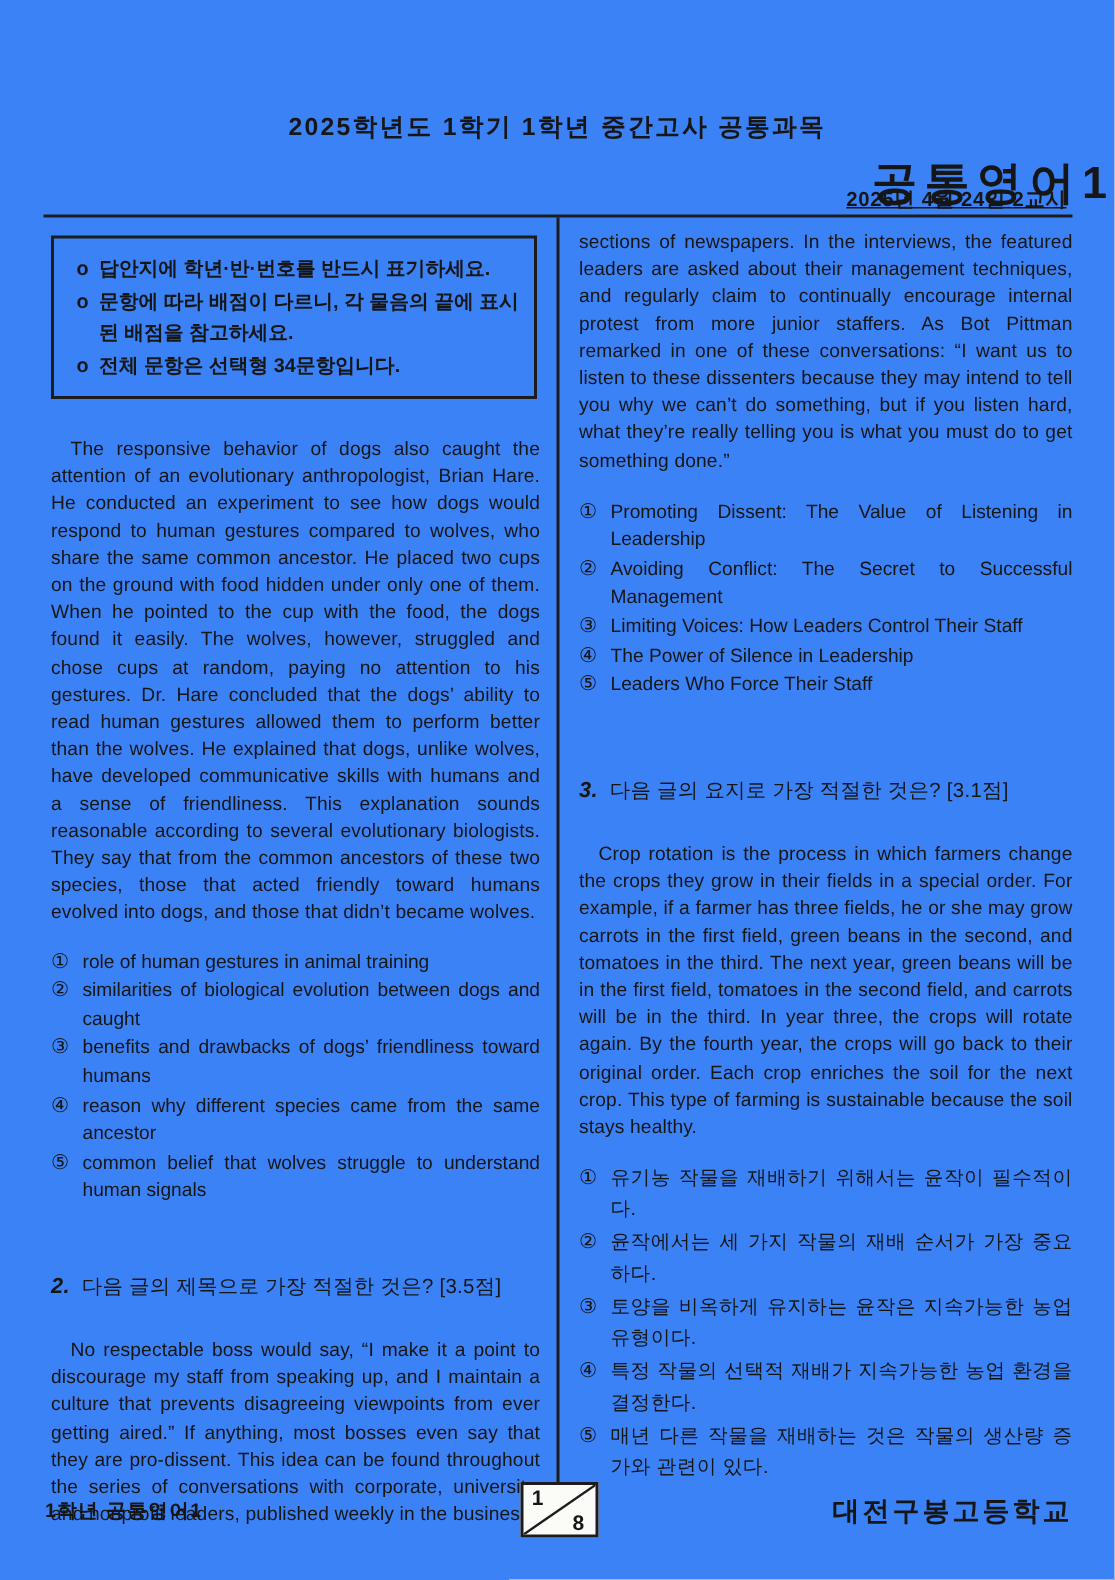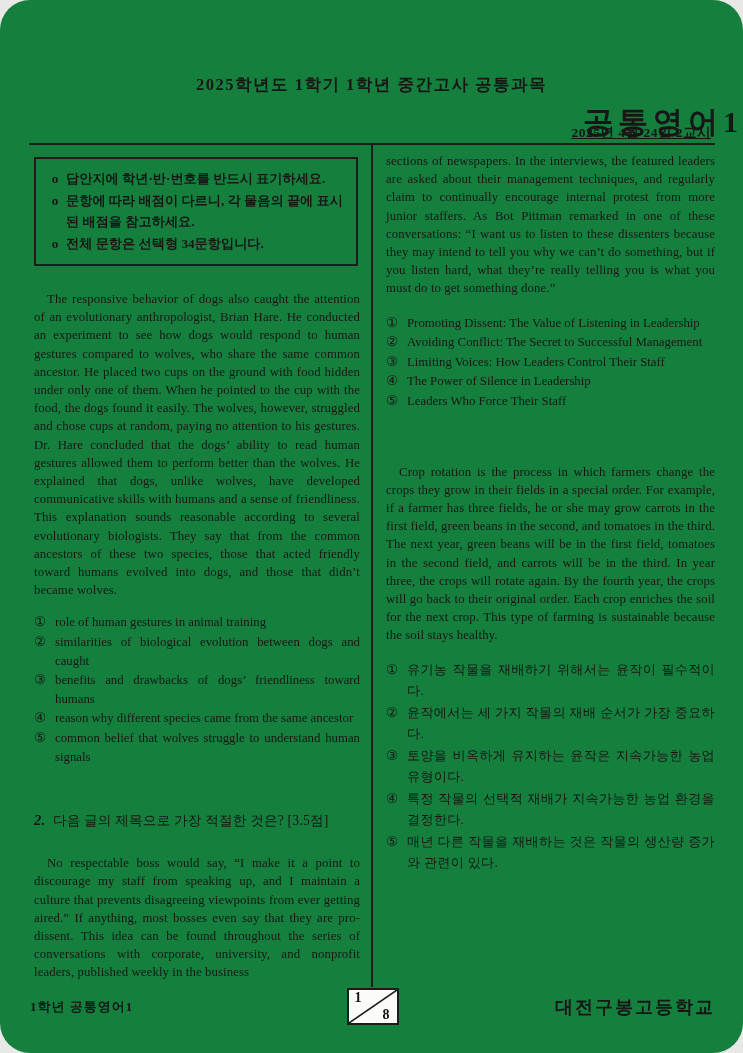--- a/index.html
+++ b/index.html
@@ -1,24 +1,23 @@
 <!DOCTYPE html>
 <html><head>
 <meta charset="utf-8">
 <style>
   html,body{margin:0;padding:0;background:#e8e8e6;}
   .page{
     position:relative;
     width:743px;height:1053px;
-    background:#15803d;
-    font-family:Liberation Serif, serif;
+    background:#3b82f6;
+    font-family:Liberation Sans, sans-serif;
     color:#161616;
     overflow:hidden;
     margin:0 auto;
-    border-radius:30px;
   }
   
   .header{position:absolute;top:74px;left:0;right:0;text-align:center;}
   .exam-info{font-size:16.5px;font-weight:bold;letter-spacing:1.5px;}
   .subject-title{font-size:30px;font-weight:bold;letter-spacing:5px;margin-top:6px;text-align:right;}
   .date-period{
     position:absolute;top:124px;right:32px;
     font-size:13.5px;font-weight:600;text-decoration:underline;
     letter-spacing:.5px;
   }
@@ -163,20 +162,24 @@
           <span class="opt-marker">④</span>
           <span class="opt-text">The Power of Silence in Leadership</span>
         </div>
         <div class="opt">
           <span class="opt-marker">⑤</span>
           <span class="opt-text">Leaders Who Force Their Staff</span>
         </div>
       </div>
 
       <div class="q3-block">
+        <div class="q-head">
+          <span class="q-num">3.</span>
+          <span>다음 글의 요지로 가장 적절한 것은? [3.1점]</span>
+        </div>
         <div class="passage indent">Crop rotation is the process in which farmers change the crops they grow in their fields in a special order. For example, if a farmer has three fields, he or she may grow carrots in the first field, green beans in the second, and tomatoes in the third. The next year, green beans will be in the first field, tomatoes in the second field, and carrots will be in the third. In year three, the crops will rotate again. By the fourth year, the crops will go back to their original order. Each crop enriches the soil for the next crop. This type of farming is sustainable because the soil stays healthy.</div>
         <div class="options korean">
           <div class="opt">
             <span class="opt-marker">①</span>
             <span class="opt-text">유기농 작물을 재배하기 위해서는 윤작이 필수적이다.</span>
           </div>
           <div class="opt">
             <span class="opt-marker">②</span>
             <span class="opt-text">윤작에서는 세 가지 작물의 재배 순서가 가장 중요하다.</span>
           </div>

